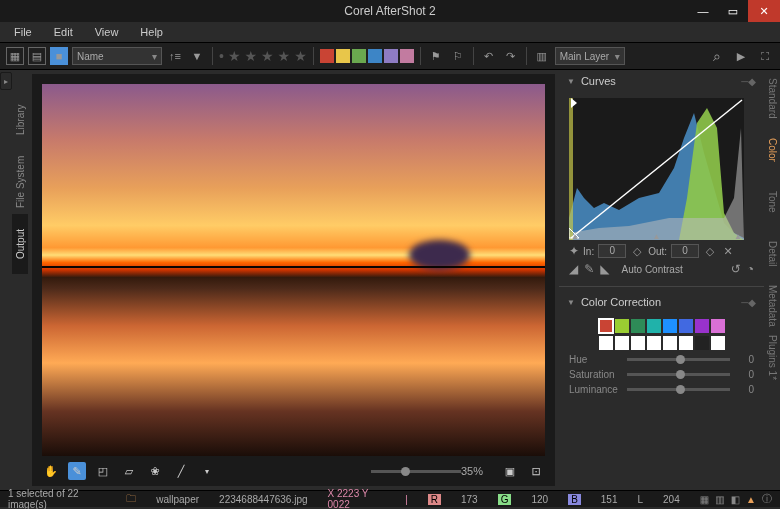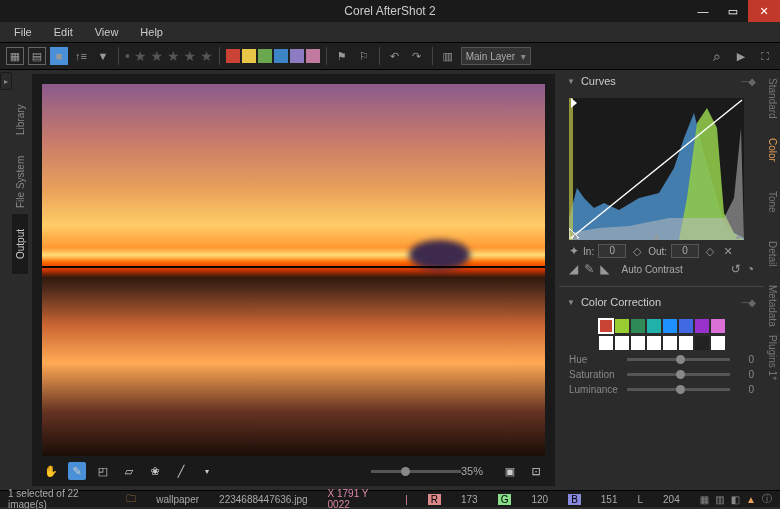--- a/index.html
+++ b/index.html
@@ -93,20 +93,23 @@
   <span class="menu-item">File</span>
   <span class="menu-item">Edit</span>
   <span class="menu-item">View</span>
   <span class="menu-item">Help</span>
 </div>
 
 <div class="toolbar">
   <div class="tb-btn view-grid">▦</div>
   <div class="tb-btn view-grid">▤</div>
   <div class="tb-btn view-thumb active">■</div>
+  <div class="sort-dd">
+      <span>Name</span>
+    </div>
   <div class="tb-btn">↑≡</div>
   <div class="tb-btn">▼</div>
   <div class="sep"></div>
   <span class="star">•</span>
   <span class="star">★</span>
   <span class="star">★</span>
   <span class="star">★</span>
   <span class="star">★</span>
   <span class="star">★</span>
   <div class="sep"></div>
@@ -272,21 +275,21 @@
     <div class="rt-tab">Metadata</div>
     <div class="rt-tab">Plugins 1*</div>
   </div>
 </div>
 
 <div class="status-bar">
   <span>1 selected of 22 image(s)</span>
   <span class="folder-icon">🗀</span>
   <span>wallpaper</span>
   <span>2234688447636.jpg</span>
-  <span style="margin-left:auto;color:#d8a">X 1791  Y 0022</span>
+  <span style="margin-left:auto;color:#d8a">X 2223  Y 0022</span>
   <span style="color:#d8a">|</span>
   <span class="r">R</span>
     <span>173</span>
   <span class="g">G</span>
     <span>120</span>
   <span class="b">B</span>
     <span>151</span>
   <span>L</span>
     <span>204</span>
   <div class="sb-right">

